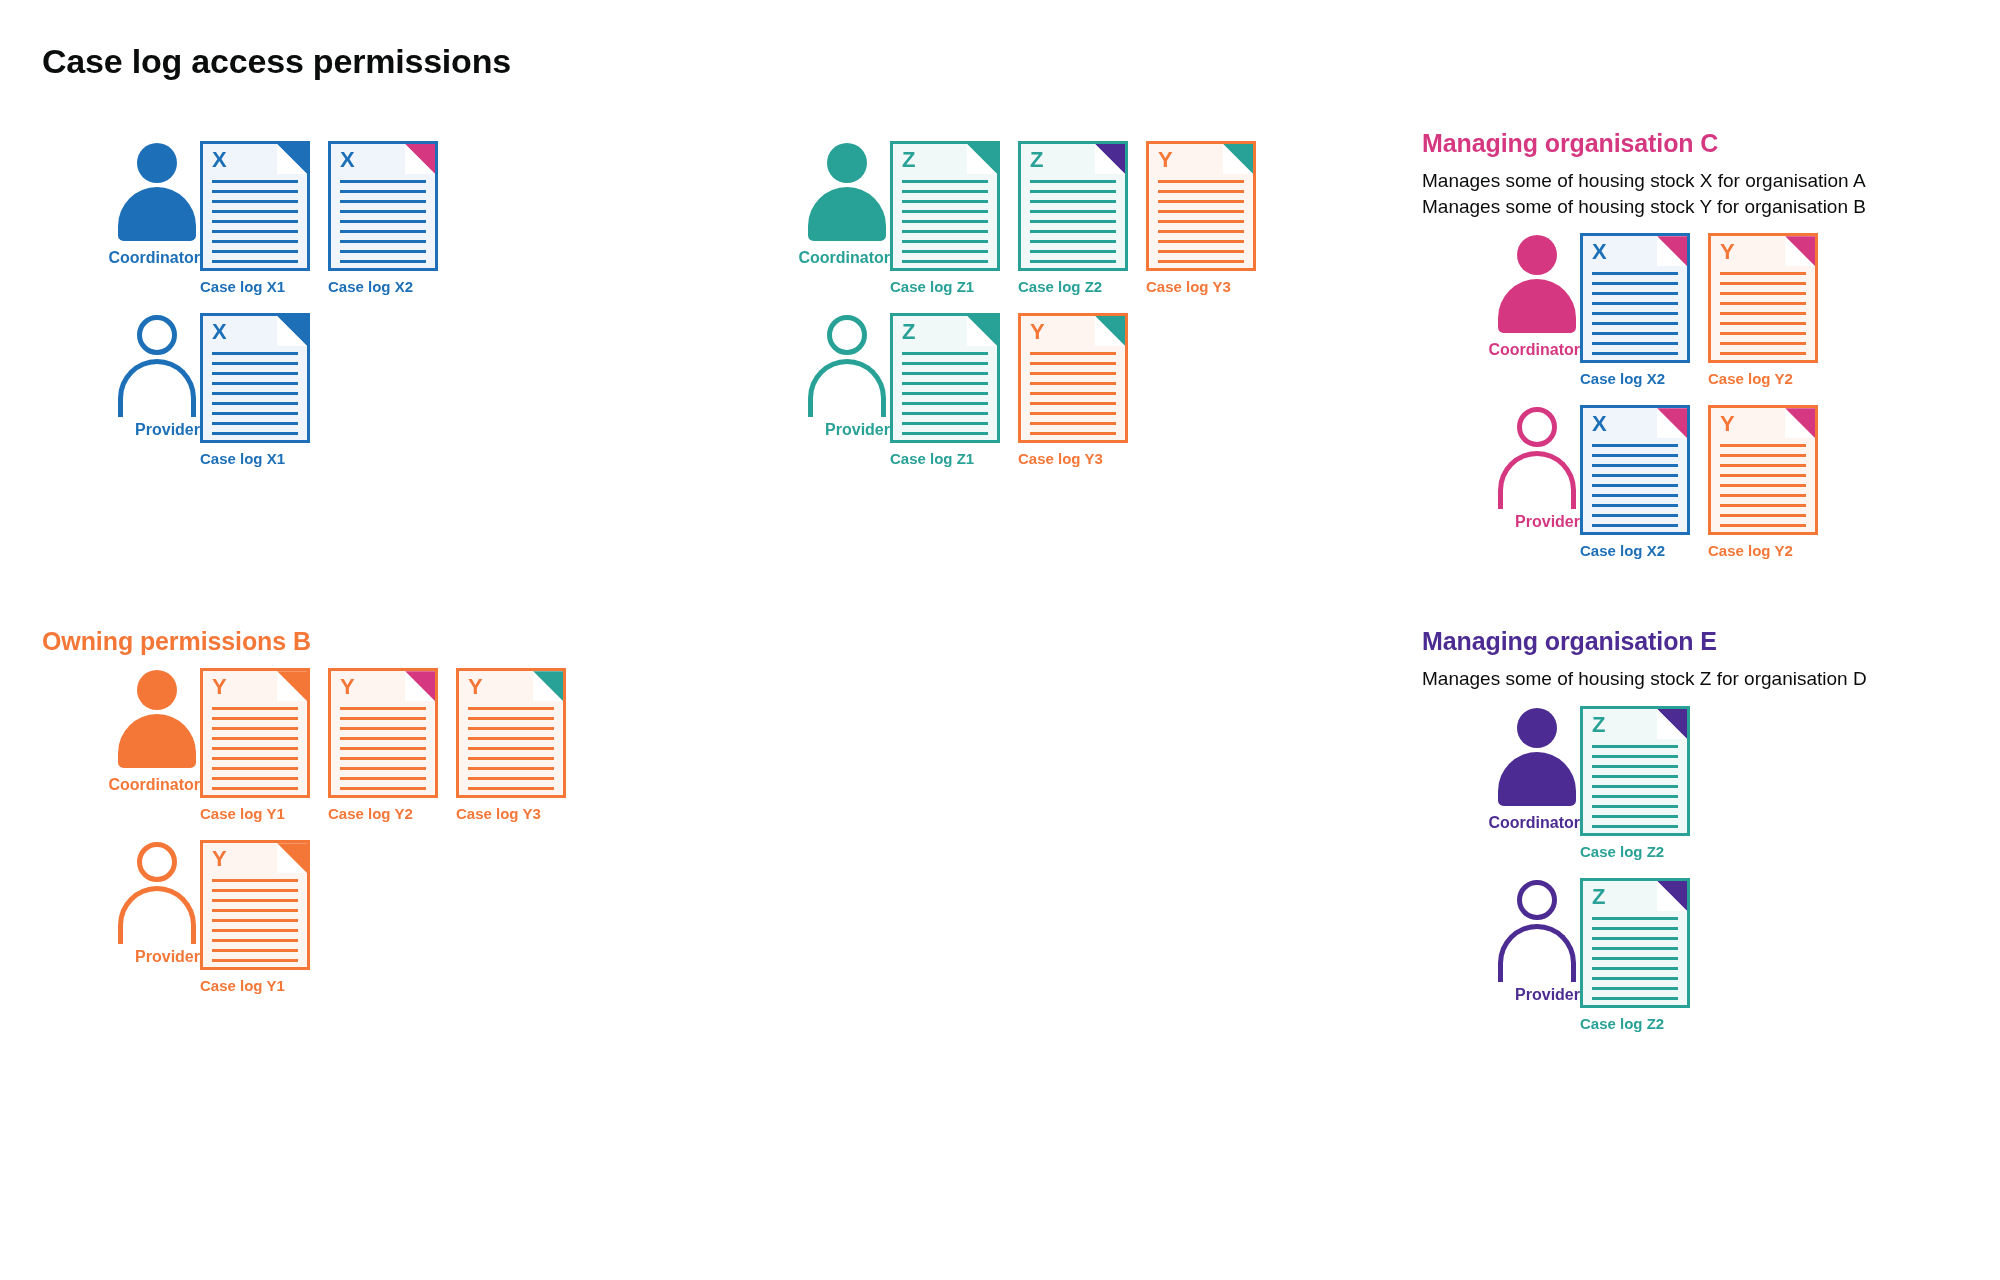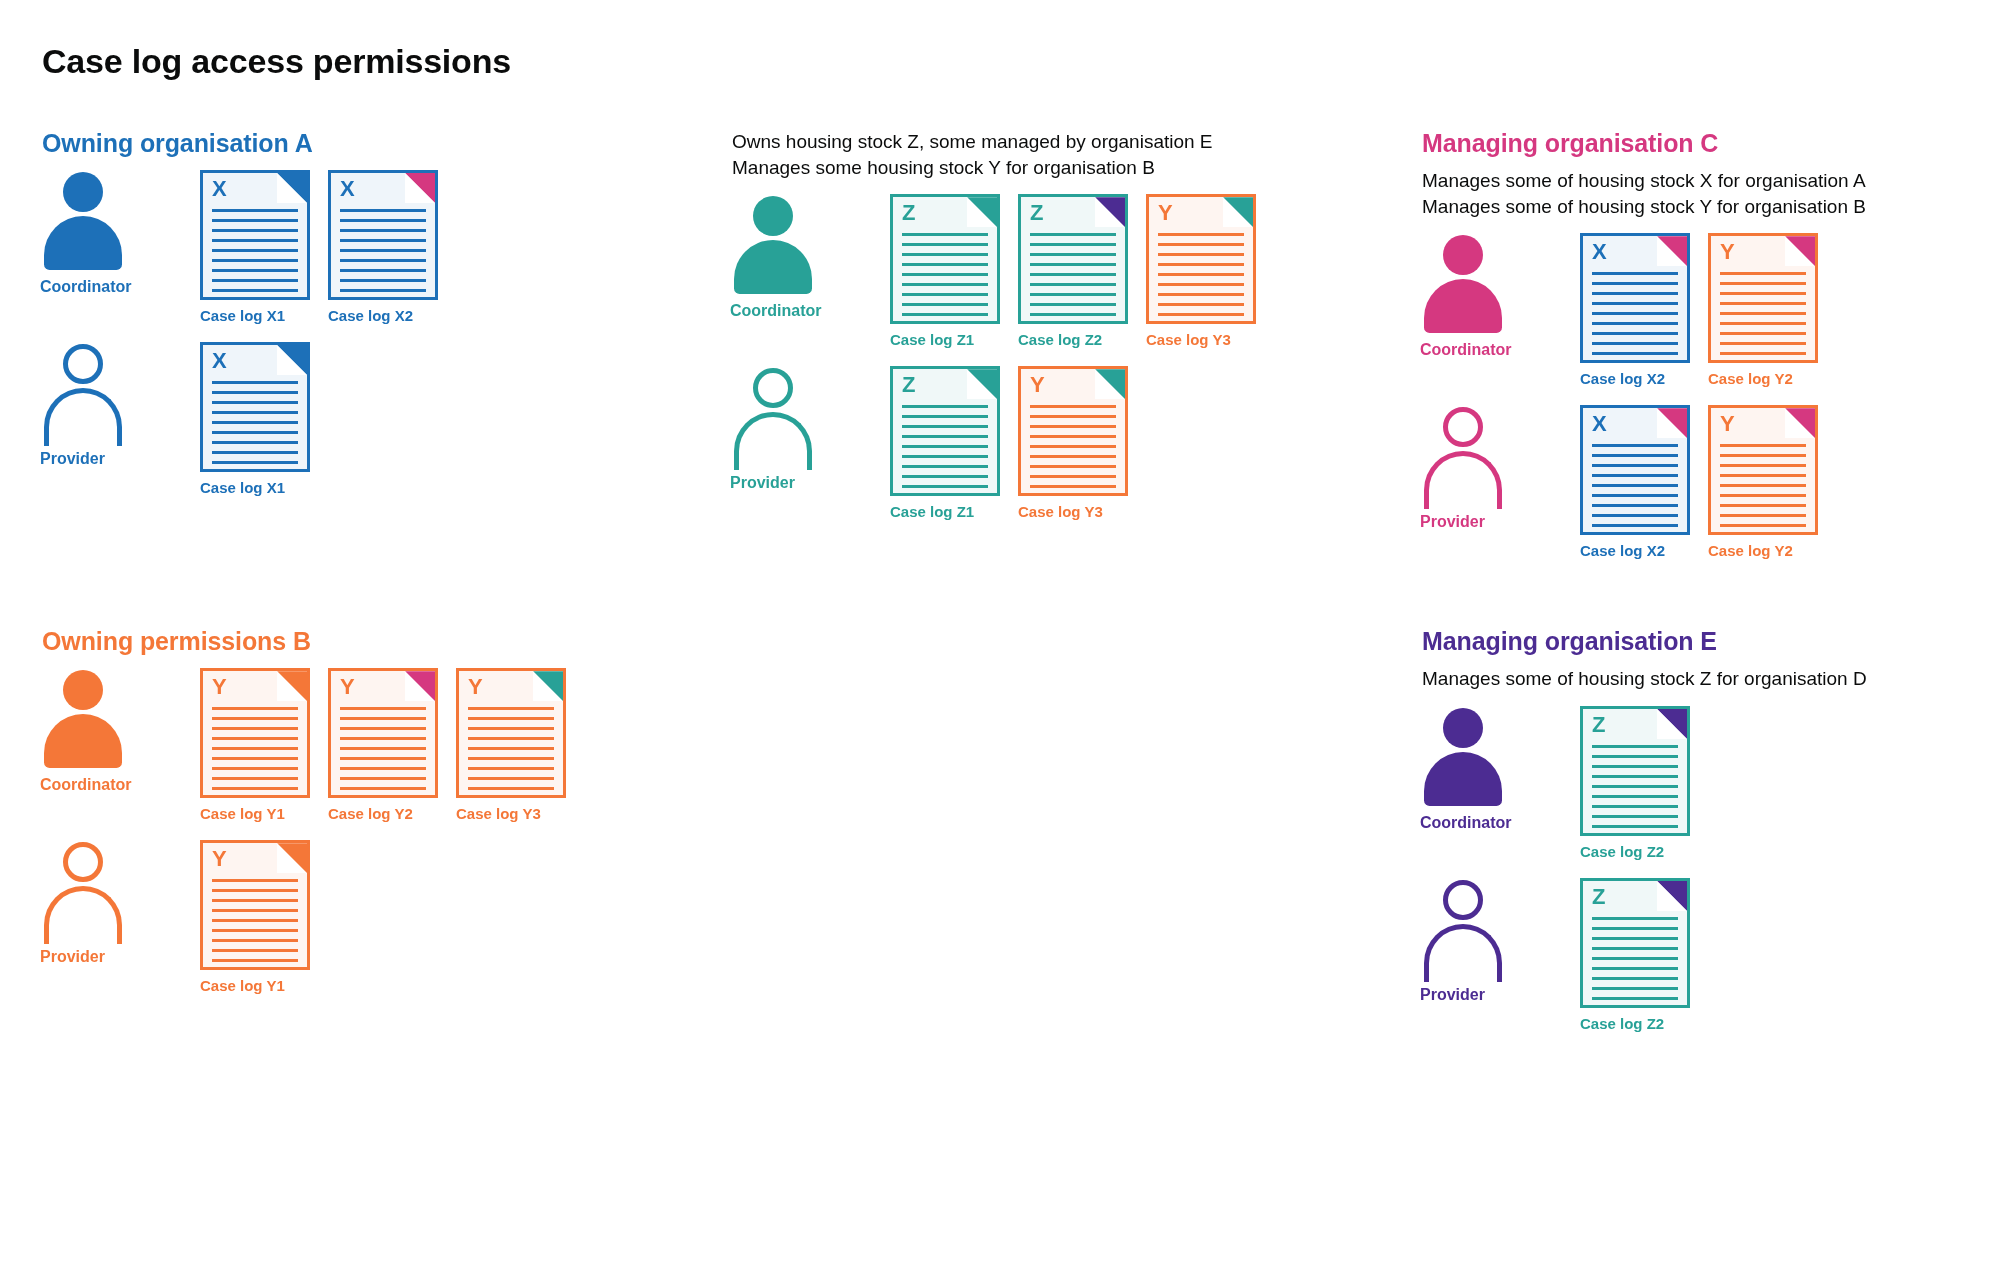--- a/index.html
+++ b/index.html
@@ -62,21 +62,21 @@
     display: flex;
     align-items: flex-start;
     margin-top: 12px;
     min-height: 160px;
   }
   .role-block {
     width: 160px;
     flex: 0 0 160px;
     display: flex;
     flex-direction: column;
-    align-items: flex-start;
+    align-items: flex-end;
   }
   .role-label {
     font-size: 16px;
     font-weight: bold;
     margin-top: 8px;
     text-align: center;
   }
   .person {
     width: 86px;
     height: 100px;
@@ -185,21 +185,20 @@
 </style>
 </head>
 <body>
 
 <div class="page">
   <h1 class="page-title">Case log access permissions</h1>
 
   <div class="grid">
     <div class="row">
       <div class="col">
-          <div class="org-title" style="color: rgb(29, 112, 184);">Owning organisation A</div>
           <div class="role-row">
             <div class="role-block">
               <div class="person solid" style="color: rgb(29, 112, 184);">
                 <div class="head"></div>
                 <div class="body"></div>
               </div>
               <div class="role-label" style="color: rgb(29, 112, 184);">Coordinator</div>
             </div>
             <div class="docs">
               <div class="doc-block">
@@ -276,21 +275,20 @@
                     <i></i>
                     <i></i>
                   </div>
                 </div>
                 <div class="doc-label" style="color: rgb(29, 112, 184);">Case log X1</div>
               </div>
             </div>
           </div>
         </div>
       <div class="col">
-          <div class="org-desc">Owns housing stock Z, some managed by organisation E<br>Manages some housing stock Y for organisation B</div>
           <div class="role-row">
             <div class="role-block">
               <div class="person solid" style="color: rgb(40, 161, 151);">
                 <div class="head"></div>
                 <div class="body"></div>
               </div>
               <div class="role-label" style="color: rgb(40, 161, 151);">Coordinator</div>
             </div>
             <div class="docs">
               <div class="doc-block">

